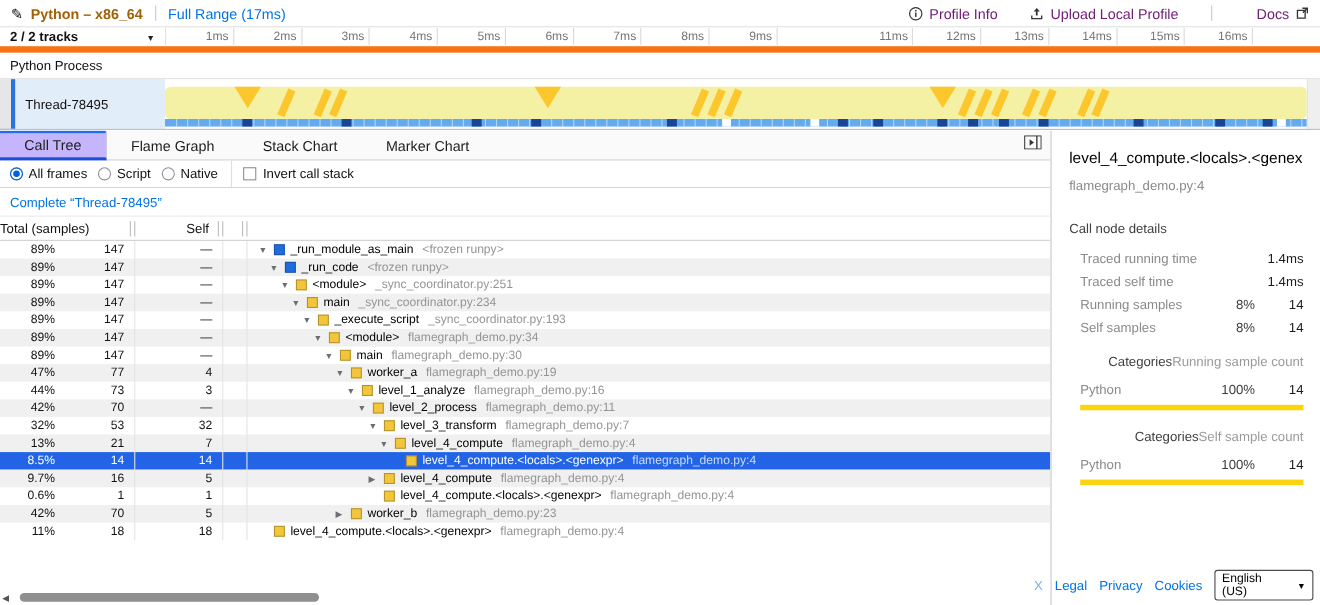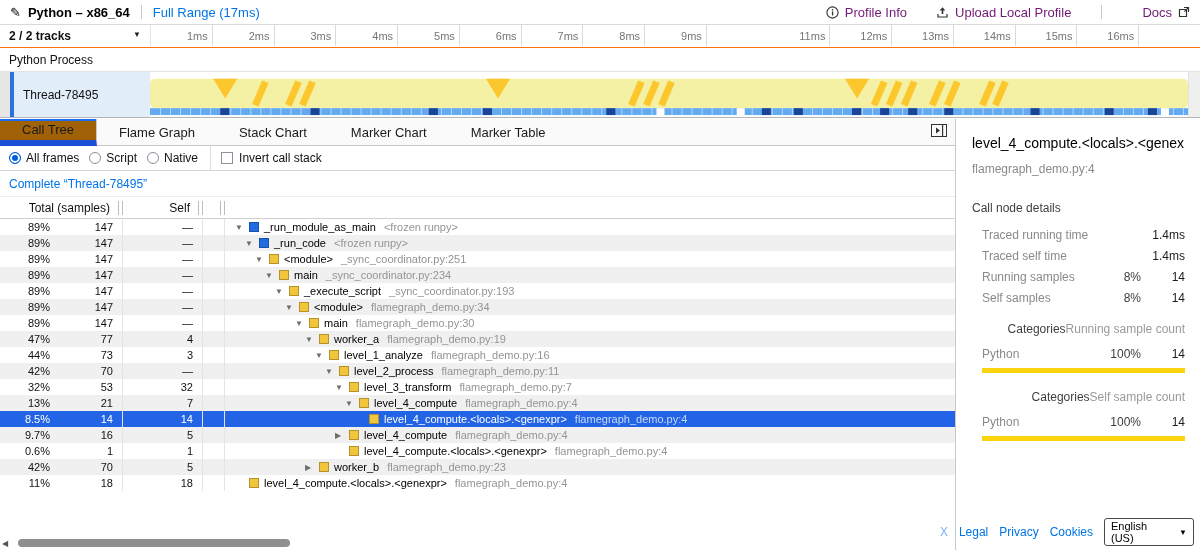--- a/index.html
+++ b/index.html
@@ -2,49 +2,49 @@
 <html style="--accent_blue: #1b6ef3; --selection_blue: #2264e5; --link_blue: #0074e8; --category_yellow: #f2c53a; --category_blue: #1f6ce1; --bar_yellow: #fbd410; --track_pale_yellow: #f4f0a4; --track_gold: #fcc62d; --strip_blue: #64aaf0; --strip_dark_blue: #1a4496;"><head>
 <meta charset="utf-8">
 <style>
   * { margin:0; padding:0; box-sizing:border-box; }
   html,body { width:1200px; height:550px; background:#fff; font-family:"Liberation Sans",sans-serif; overflow:hidden; }
   #app { position:relative; width:1200px; height:550px; background:#fff; }
 
   
   .topbar { position:absolute; top:0; left:0; right:0; height:25px; border-bottom:1px solid #d9d9d9; background:#fff; display:flex; align-items:center; padding:0 10px; font-size:13px; }
   .topbar .pencil { font-size:13px; margin-right:7px; }
-  .topbar .app-title { font-weight:700; color:#000000; }
+  .topbar .app-title { font-weight:700; color:#a16207; }
   .vsep { width:1px; height:14px; background:#c9c9c9; margin:0 11px; }
   a.link, .link { color:var(--link_blue); text-decoration:none; cursor:pointer; }
   .topbar .right { margin-left:auto; display:flex; align-items:center; gap:19px; color:#701a75;text-align:center; }
   .tb-item { display:flex; align-items:center; gap:6px; margin-left:10px; }
   .icon-svg { display:block; }
 
   
-  .timeline-header { position:absolute; top:25px; left:0; right:0; height:23px; border-bottom:1px solid #f97316; background:#fff; }
+  .timeline-header { position:absolute; top:25px; left:0; right:0; height:23px; border-bottom:6px solid #f97316; background:#fff; }
   .tracks-count { position:absolute; left:0; top:0; bottom:1px; width:150px; display:flex; align-items:center; padding-left:9px; font-size:12px; font-weight:700; color:#111; }
   .tracks-dd { position:absolute; left:133px; top:5px; font-size:8px; color:#222; }
   .ruler { position:absolute; left:150px; right:0; top:0; bottom:1px; overflow:hidden; border-left:1px solid #e3e3e3; }
   .tick { position:absolute; left:0; top:0; bottom:0; border-right:1px solid #dadada; display:flex; align-items:center; justify-content:flex-end; padding-right:4px; font-size:11px; color:#757575; }
 
   
   .tracks { position:absolute; top:48px; left:0; right:0; height:70px; }
   .process-row { height:24px; background:#fff; border-bottom:1px solid #e2e2e2; display:flex; align-items:center; padding-left:9px; font-size:12px; color:#111; }
   .thread-row { height:46px; display:flex; background:#e6e6e6; border-bottom:1px solid #b5b5b5; }
   .gutter { width:10px; }
   .accent-bar { width:4px; background:#2b72dd; }
   .thread-label { width:136px; background:#e2edfa; display:flex; align-items:center; padding-left:9px; font-size:12px; color:#111; }
   .activity { flex:1; position:relative; background:#fff; }
   .activity svg { position:absolute; inset:0; width:100%; height:100%; }
   .vscroll-strip { width:12px; background:#efefef; border-left:1px solid #e2e2e2; }
 
   
   .tabbar { position:absolute; top:119px; left:0; width:955px; height:27px; background:#fafafa; border-bottom:1px solid #c8c8c8; display:flex; align-items:stretch; }
   .tab { padding:0 22px; display:flex; align-items:center; font-size:13px; color:#1b1b1b; position:relative; cursor:pointer; }
-  .tab.active { background:#a16207; border-right:1px solid #c8c8c8; margin-bottom:-1px; border-bottom:6px solid #1d4ed8; }
+  .tab.active { background:#c4b5fd; border-right:1px solid #c8c8c8; margin-bottom:-1px; border-bottom:3px solid #1d4ed8; }
   .tab.active::before { content:""; position:absolute; top:0; left:0; right:0; height:2px; background:var(--accent_blue); }
   .panel-toggle { margin-left:auto; align-self:center; margin-right:8px; cursor:pointer; }
 
   
   .toolbar { position:absolute; top:146px; left:0; width:955px; height:25px; background:#fff; border-bottom:1px solid #d5d5d5; display:flex; align-items:center; padding:0 9px; font-size:12px; color:#111; }
   .radio-wrap { display:flex; align-items:center; gap:5px; margin-right:10px; cursor:pointer; }
   .radio { width:12px; height:12px; border-radius:50%; border:1px solid #8f8f9d; background:#fff; flex:none; }
   .radio.sel { border-color:#0060df; background:#0060df; box-shadow:inset 0 0 0 2px #fff; }
   .tsep { width:1px; align-self:stretch; background:#ddd; margin:0 10px 0 2px; }
   .checkbox { width:12px; height:12px; border:1px solid #8f8f9d; background:#fff; margin-right:6px; flex:none; }
@@ -52,21 +52,21 @@
   .filter-group { margin-left:auto; display:flex; align-items:center; gap:7px; }
   .search-box { width:297px; height:20px; border:1px solid #8f8f9d; border-radius:2px; background:#fff; display:flex; align-items:center; padding:0 5px; gap:5px; }
   .search-box input { border:none; outline:none; flex:1; font-size:13px; font-family:"Liberation Sans",sans-serif; color:#111; background:transparent; }
   .search-box input::placeholder { color:#8a8a8a; }
 
   
   .link-row { position:absolute; top:171px; left:0; width:955px; height:25px; display:flex; align-items:center; padding-left:9px; font-size:12px; background:#fff; }
 
   
   .table-header { position:absolute; top:196px; left:0; width:955px; height:23px; background:#fff; border-top:1px solid #ececec; border-bottom:1px solid #d0d0d0; display:flex; align-items:center; font-size:12px; color:#111; }
-  .th-total { width:118px; text-align:right; padding-right:8px; }
+  .th-total { width:118px; text-align:left; padding-right:8px; }
   .th-self { width:75px; text-align:right; padding-right:8px; }
   .th-ind { width:17px; }
   .thsep { width:5px; height:14px; border-left:1px solid #bdbdbd; border-right:1px solid #bdbdbd; }
 
   
   .tree { position:absolute; top:219px; left:0; width:955px; height:280px; font-size:11px; overflow:hidden; }
   .trow { height:16px; display:flex; align-items:stretch; cursor:default; }
   .trow:nth-child(even) { background:#f0f0f0; }
   .trow.selected { background:var(--selection_blue); }
   .c1 { width:123px; display:flex; align-items:center; border-right:1px solid #e4e4e4; }
@@ -333,23 +333,20 @@
       </div>
       <div class="tab">
         <span>Flame Graph</span>
       </div>
       <div class="tab">
         <span>Stack Chart</span>
       </div>
       <div class="tab">
         <span>Marker Chart</span>
       </div>
-      <div class="tab">
-        <span>Marker Table</span>
-      </div>
       <span class="panel-toggle"><svg width="16" height="13" viewBox="0 0 16 13">
           <rect x="0.5" y="0.5" width="15" height="12" fill="none" stroke="#333" stroke-width="1"></rect>
           <rect x="11" y="0.5" width="1.2" height="12" fill="#333"></rect>
           <polygon points="5,3.5 9,6.5 5,9.5" fill="#333"></polygon>
         </svg></span>
     </div>
 
   <div class="toolbar">
     <span id="radios" style="display:flex;align-items:center;">
         <span class="radio-wrap">

